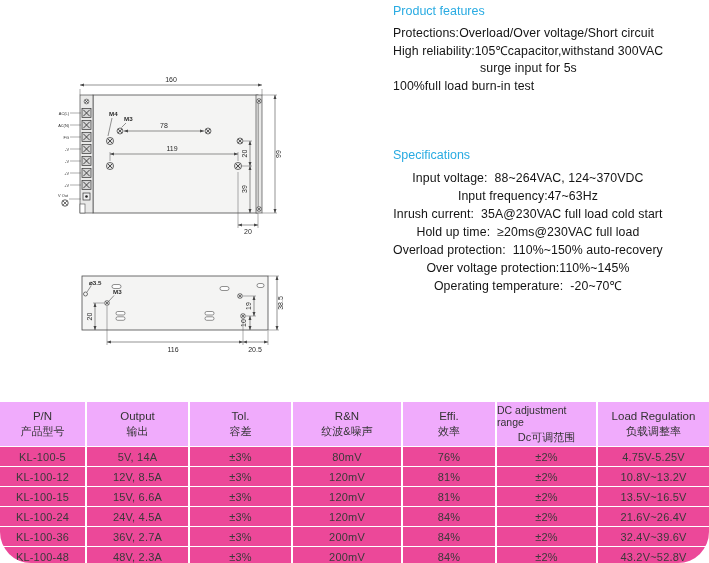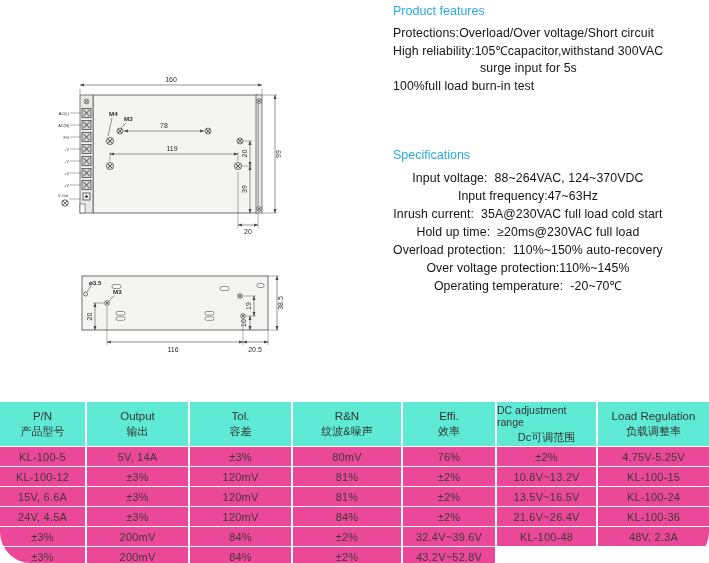--- a/index.html
+++ b/index.html
@@ -27,21 +27,21 @@
   .dtxt { font-family:"Liberation Sans", sans-serif; font-size:7px; fill:#2a2a2a; }
   .stxt { font-family:"Liberation Sans", sans-serif; font-size:6.2px; font-weight:bold; fill:#2a2a2a; }
   .ttxt { font-family:"Liberation Sans", sans-serif; font-size:3.9px; fill:#2a2a2a; }
   .slot { fill:#fdfdfd; stroke:#4a4a4a; stroke-width:0.6; }
 
   
   #ps-table { position:absolute; left:0; top:402px; width:709px; display:grid;
     grid-template-columns:85px 101px 101px 108px 92px 99px 111px;
     grid-template-rows:44px repeat(6,19px);
     column-gap:2px; row-gap:1px; background:#fff; }
-  .hc { background:#5eead4; display:flex; flex-direction:column; align-items:center; justify-content:center; gap:2px; }
+  .hc { background:#f0abfc; display:flex; flex-direction:column; align-items:center; justify-content:center; gap:2px; }
   .hc .en { font-size:11.5px; color:#333; }
   .hc .zh { font-size:11px; color:#333; }
   .hc-dc .en { font-size:10.5px; }
   .dc { background:#ec4899; display:flex; align-items:center; justify-content:center; font-size:11px; color:#3a3a3a; letter-spacing:0.2px; }
 </style>
 </head>
 <body>
 
 <div id="page">
 
@@ -266,20 +266,21 @@
 
     <div class="dc">KL-100-5</div>
     <div class="dc">5V, 14A</div>
     <div class="dc">±3%</div>
     <div class="dc">80mV</div>
     <div class="dc">76%</div>
     <div class="dc">±2%</div>
     <div class="dc">4.75V-5.25V</div>
 
     <div class="dc">KL-100-12</div>
+    <div class="dc">12V, 8.5A</div>
     <div class="dc">±3%</div>
     <div class="dc">120mV</div>
     <div class="dc">81%</div>
     <div class="dc">±2%</div>
     <div class="dc">10.8V~13.2V</div>
 
     <div class="dc">KL-100-15</div>
     <div class="dc">15V, 6.6A</div>
     <div class="dc">±3%</div>
     <div class="dc">120mV</div>
@@ -289,20 +290,21 @@
 
     <div class="dc">KL-100-24</div>
     <div class="dc">24V, 4.5A</div>
     <div class="dc">±3%</div>
     <div class="dc">120mV</div>
     <div class="dc">84%</div>
     <div class="dc">±2%</div>
     <div class="dc">21.6V~26.4V</div>
 
     <div class="dc">KL-100-36</div>
+    <div class="dc">36V, 2.7A</div>
     <div class="dc">±3%</div>
     <div class="dc">200mV</div>
     <div class="dc">84%</div>
     <div class="dc">±2%</div>
     <div class="dc">32.4V~39.6V</div>
 
     <div class="dc">KL-100-48</div>
     <div class="dc">48V, 2.3A</div>
     <div class="dc">±3%</div>
     <div class="dc">200mV</div>

